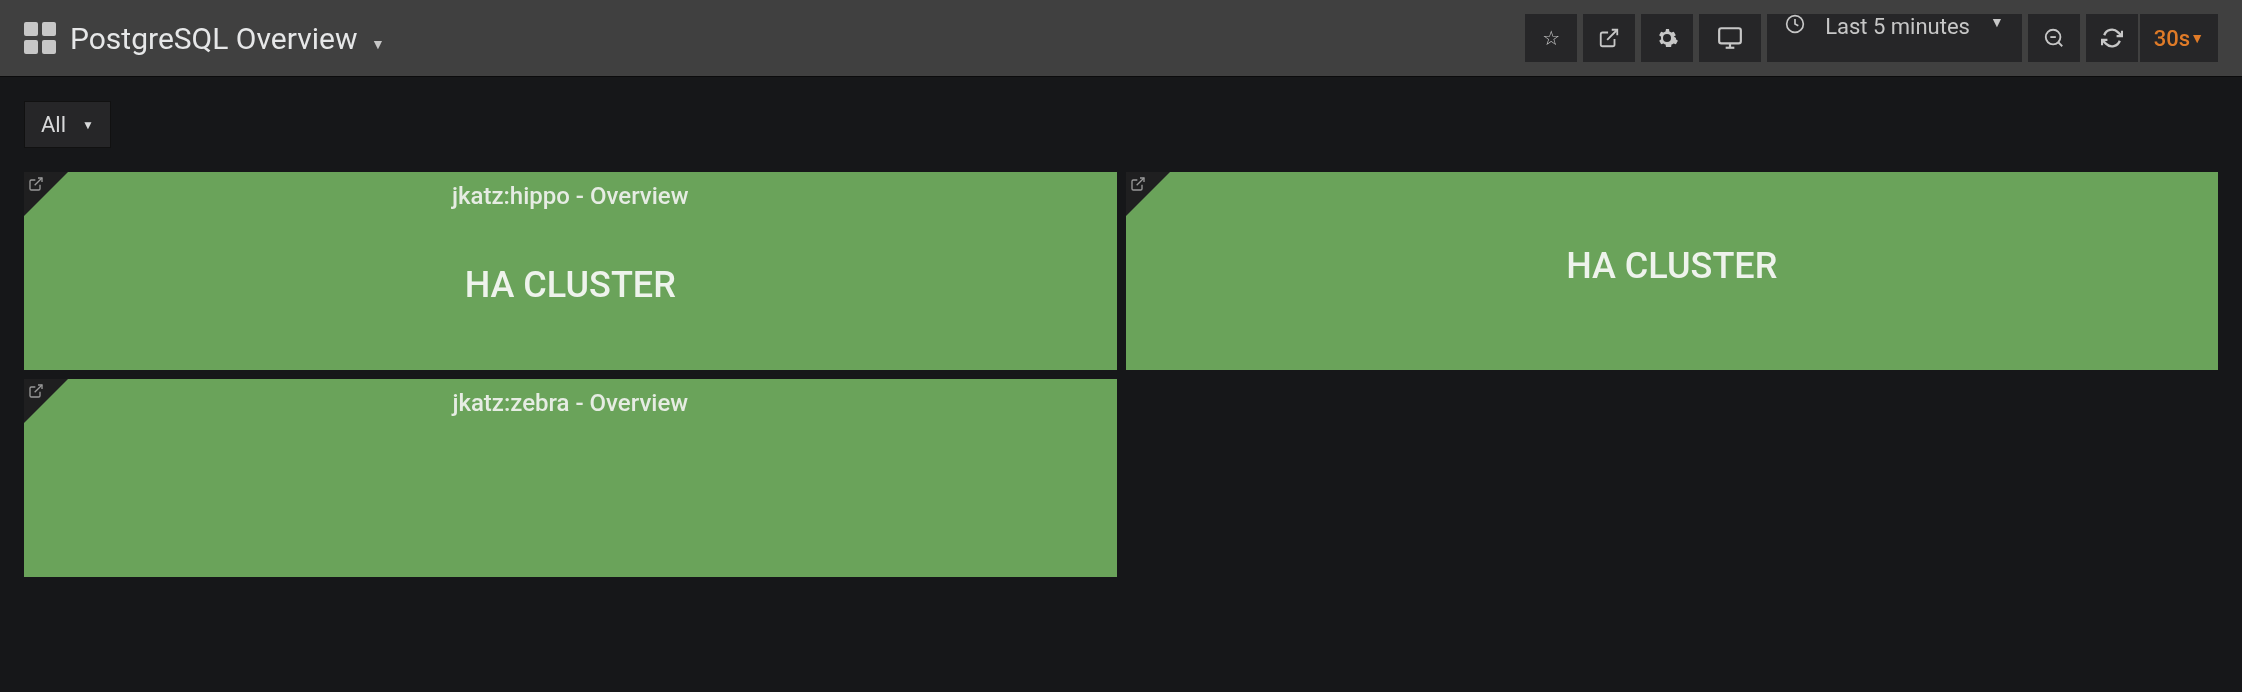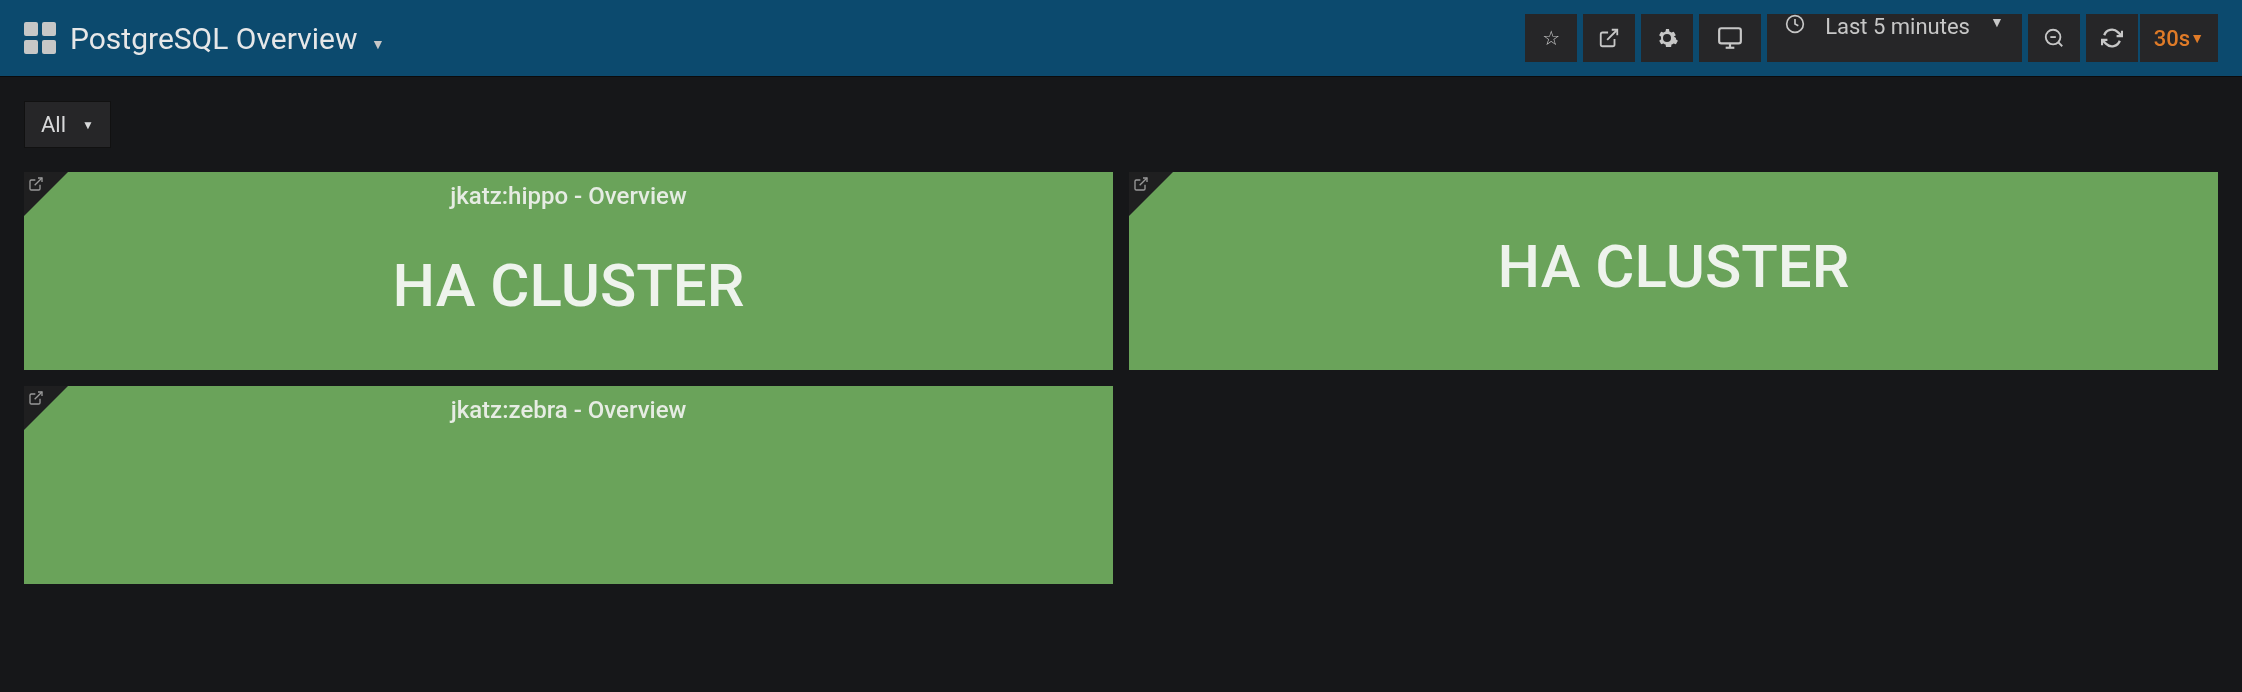--- a/index.html
+++ b/index.html
@@ -13,21 +13,21 @@
       color: #d8d9da;
       width: 2242px;
       height: 692px;
       overflow: hidden;
     }
     .top-bar {
       display: flex;
       align-items: center;
       justify-content: space-between;
       padding: 14px 24px;
-      background: #0c4a6e;
+      background: #404040;
       border-bottom: 1px solid #0b0b0c;
     }
     .title-section {
       display: flex;
       align-items: center;
       gap: 14px;
     }
     .dashboard-icon {
       width: 32px;
       height: 32px;
@@ -125,21 +125,21 @@
       display: inline-flex;
       align-items: center;
       gap: 16px;
     }
     .filter-dropdown .caret {
       font-size: 12px;
     }
     .panels {
       display: grid;
       grid-template-columns: 1fr 1fr;
-      gap: 16px;
+      gap: 9px;
     }
     .panel {
       background: #6aa35a;
       position: relative;
       height: 198px;
       display: flex;
       flex-direction: column;
       align-items: center;
       overflow: hidden;
     }
@@ -163,21 +163,21 @@
     }
     .panel-title {
       color: #e6ece3;
       font-size: 24px;
       font-weight: 500;
       margin-top: 10px;
       text-align: center;
     }
     .panel-value {
       color: #eef3ec;
-      font-size: 60px;
+      font-size: 36px;
       font-weight: 500;
       flex: 1;
       display: flex;
       align-items: center;
       justify-content: center;
       margin-top: -10px;
     }
   </style>
 </head>
 <body>

